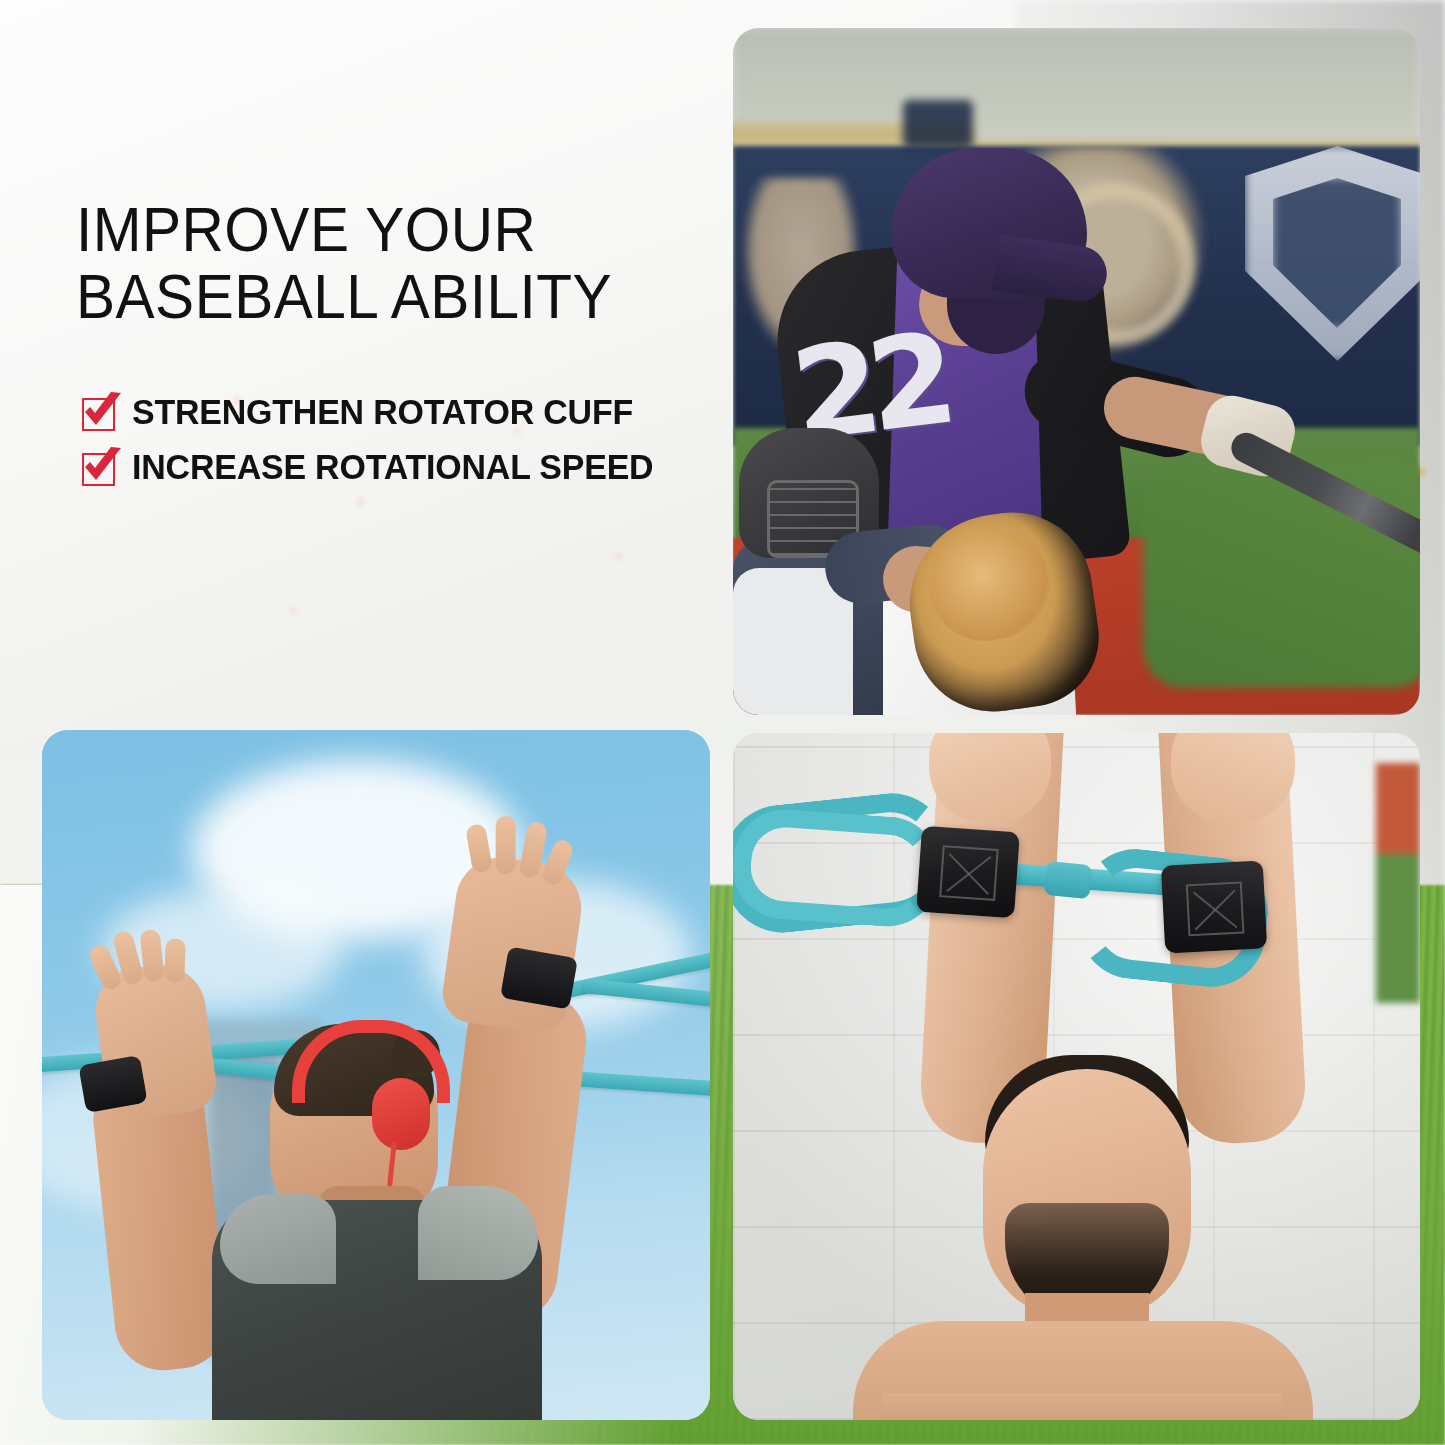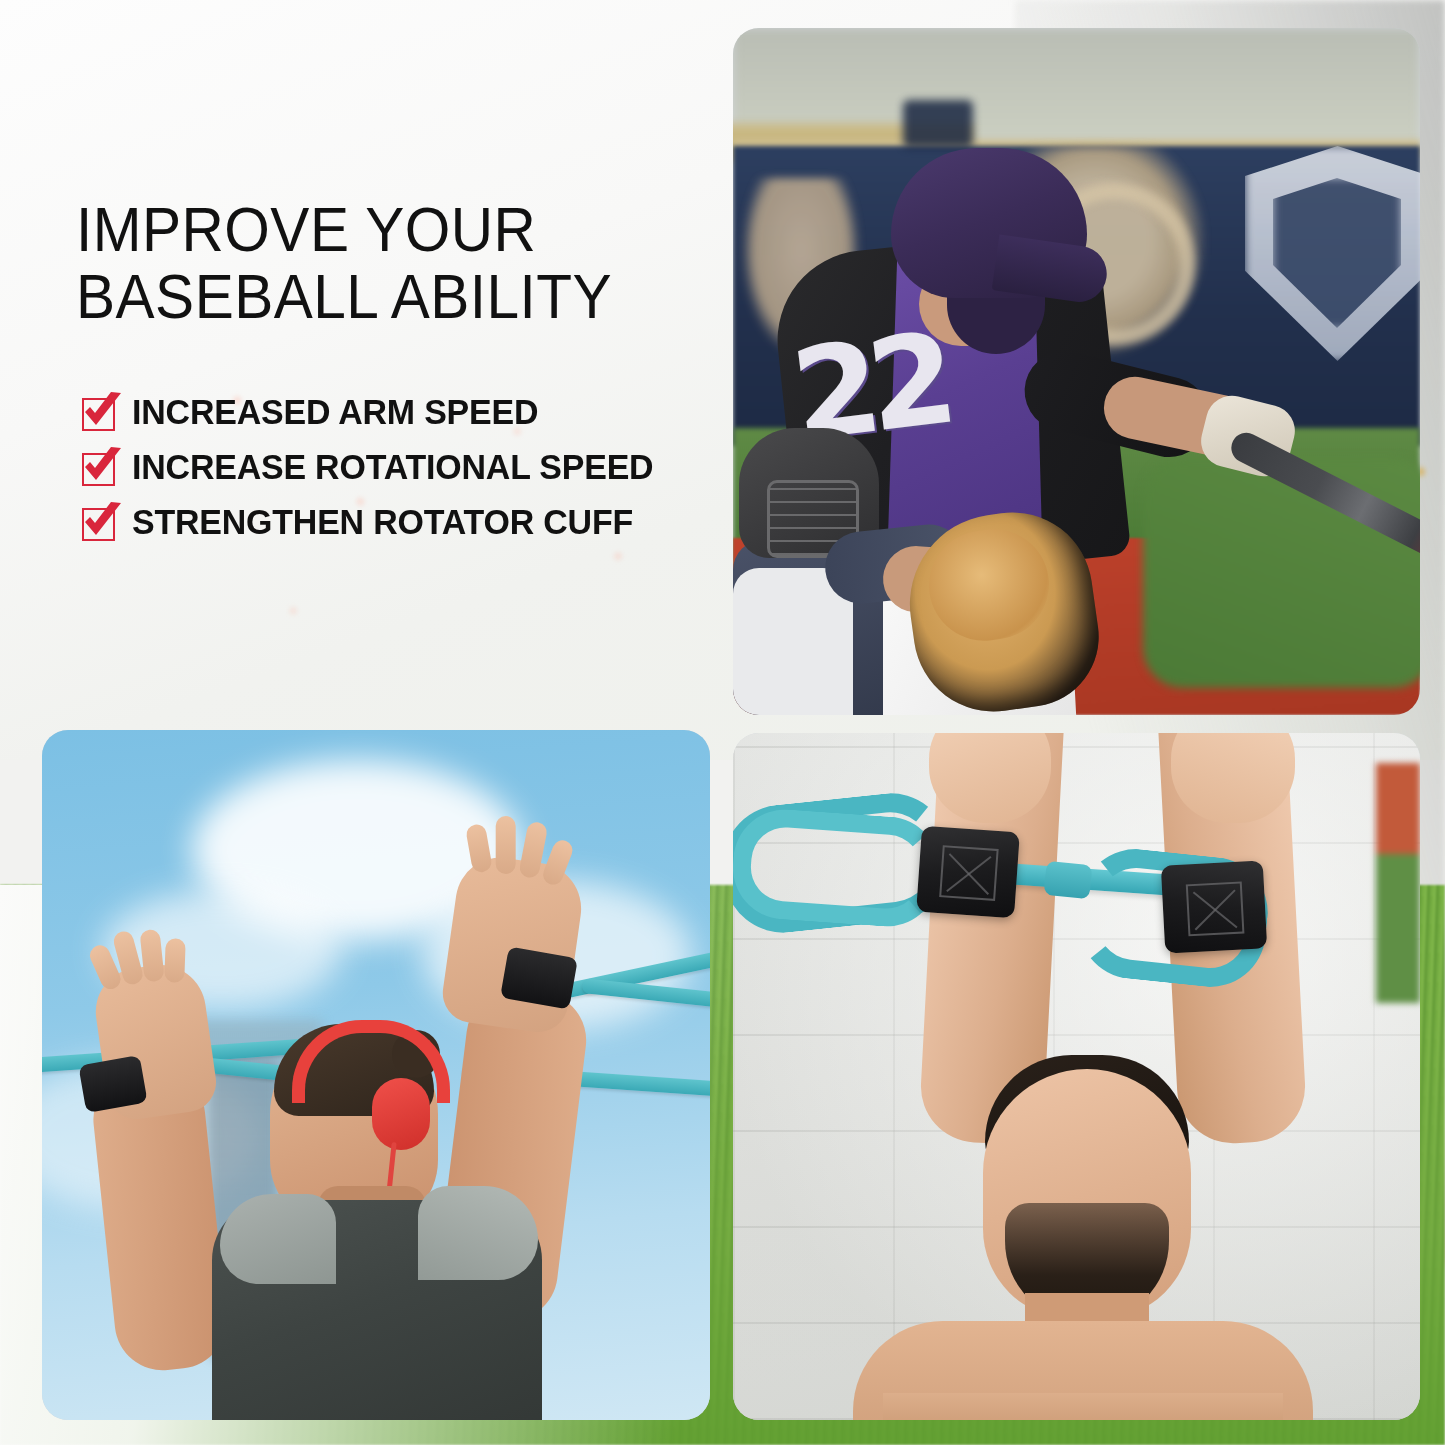--- a/index.html
+++ b/index.html
@@ -212,48 +212,39 @@
     <div class="bg-dirt-r"></div>
     <div class="bg-grass"></div>
     <div class="bg-grass-fadeL"></div>
   </div>
 
   <div class="headline">IMPROVE YOUR
 BASEBALL ABILITY</div>
 
   <div class="bullets">
 
+
     <div class="bullet">
       <span class="chk">
         <span class="box"></span>
         <svg viewBox="0 0 44 40">
             <path d="M5 20 L16 33 L41 1 L31 0 L15 21 L10 15 Z" fill="#d9263c"></path>
           </svg>
       </span>
-      <span class="bullet-label">INCREASED ARM SPEED</span>
+      <span class="bullet-label">STRENGTHEN ROTATOR CUFF</span>
     </div>
 
     <div class="bullet">
       <span class="chk">
         <span class="box"></span>
         <svg viewBox="0 0 44 40">
             <path d="M5 20 L16 33 L41 1 L31 0 L15 21 L10 15 Z" fill="#d9263c"></path>
           </svg>
       </span>
       <span class="bullet-label">INCREASE ROTATIONAL SPEED</span>
-    </div>
-
-    <div class="bullet">
-      <span class="chk">
-        <span class="box"></span>
-        <svg viewBox="0 0 44 40">
-            <path d="M5 20 L16 33 L41 1 L31 0 L15 21 L10 15 Z" fill="#d9263c"></path>
-          </svg>
-      </span>
-      <span class="bullet-label">STRENGTHEN ROTATOR CUFF</span>
     </div>
 
   </div>
 
   <div class="panel" id="p-batter">
     <div class="bat-grass-top"></div>
     <div class="bat-wall-pad"></div>
     <div class="bat-wall-top"></div>
     <div class="bat-wall"></div>
     <div class="bat-logo lg1"></div>

